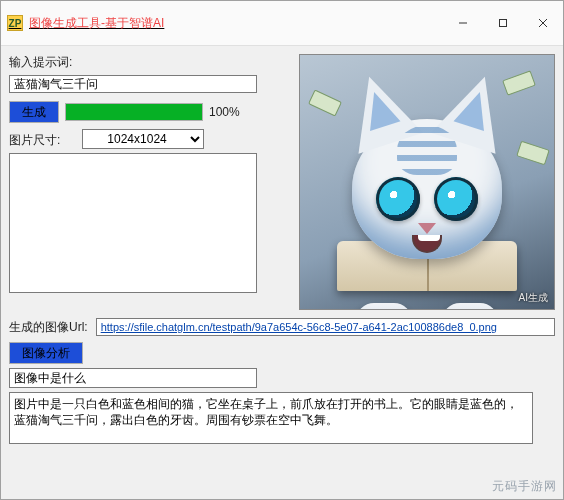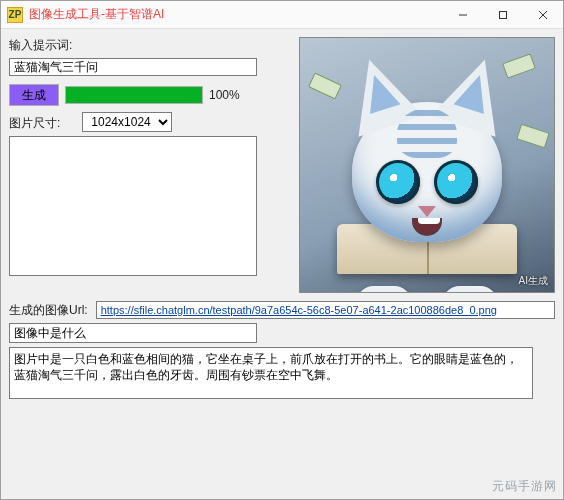--- a/index.html
+++ b/index.html
@@ -7,26 +7,27 @@
     font-family: "Microsoft YaHei", "SimSun", sans-serif;
     font-size: 12px;
     background: #f0f0f0;
     width: 564px;
     height: 500px;
     overflow: hidden;
     position: relative;
     border: 1px solid #a0a0a0;
   }
   .titlebar {
-    height: 28px;
+    height: 45px;
     background: #fafafa;
     border-bottom: 1px solid #e0e0e0;
     display: flex;
     align-items: center;
     padding: 0 0 0 6px;
+    text-decoration: underline;
   }
   .app-icon {
     width: 16px; height: 16px;
     background: #ffd24a;
     display: flex; align-items: center; justify-content: center;
     font-size: 10px; font-weight: bold; color: #2a5a2a;
     margin-right: 6px;
     border: 1px solid #c9a227;
   }
   .title-text { flex: 1; font-size: 12px; color: #ef4444; }
@@ -43,37 +44,37 @@
   .lbl { font-size: 12px; color: #222; }
   .prompt-area { display: flex; gap: 8px; }
   .left-col { flex: 1; }
   .prompt-input {
     width: 248px; height: 18px;
     border: 1px solid #7a7a7a; font-size: 12px;
     padding: 1px 4px; background: #fff;
   }
   .btn {
     height: 22px; padding: 0 12px;
-    background: #8b5cf6; border: 1px solid #adadad;
+    background: #1d4ed8; border: 1px solid #adadad;
     font-size: 12px; cursor: pointer;
   }
   .progress-wrap { display: flex; align-items: center; gap: 6px; margin-top: 8px; }
   .progress-bar {
     width: 138px; height: 18px;
     border: 1px solid #b0b0b0; background: #e6e6e6;
     position: relative;
   }
   .progress-fill {
     height: 100%; background: #06b025;
   }
   .pct { font-size: 12px; color: #222; }
   .size-row { margin-top: 6px; display: flex; align-items: flex-end; gap: 22px; }
   select {
     height: 20px; font-size: 12px; border: 1px solid #7a7a7a;
-    padding: 0 4px; background: #fff;
+    padding: 0 20px; background: #fff;
   }
   .canvas-box {
     width: 248px; height: 140px;
     border: 1px solid #7a7a7a; background: #fff; margin-top: 4px;
   }
   .gen-img {
     width: 256px; height: 256px;
     background: linear-gradient(160deg,#b9c7d4 0%, #8a9fb4 60%, #4a5b6d 100%);
     position: relative; overflow: hidden;
     border: 1px solid #888;
@@ -225,18 +226,21 @@
 
   
   <div class="url-row">
     <span class="lbl">生成的图像Url:</span>
     <div class="url-box">
       <a class="url-link" href="#">https://sfile.chatglm.cn/testpath/9a7a654c-56c8-5e07-a641-2ac100886de8_0.png</a>
     </div>
   </div>
 
   
+  <div style="margin-top:6px;">
+    <button class="btn">图像分析</button>
+  </div>
   <input class="analysis-q" type="text" value="图像中是什么" style="">
   <div class="analysis-out">图片中是一只白色和蓝色相间的猫，它坐在桌子上，前爪放在打开的书上。它的眼睛是蓝色的，蓝猫淘气三千问，露出白色的牙齿。周围有钞票在空中飞舞。</div>
 
 </div>
 
 <div class="watermark">元码手游网</div>
 
 </body></html>

